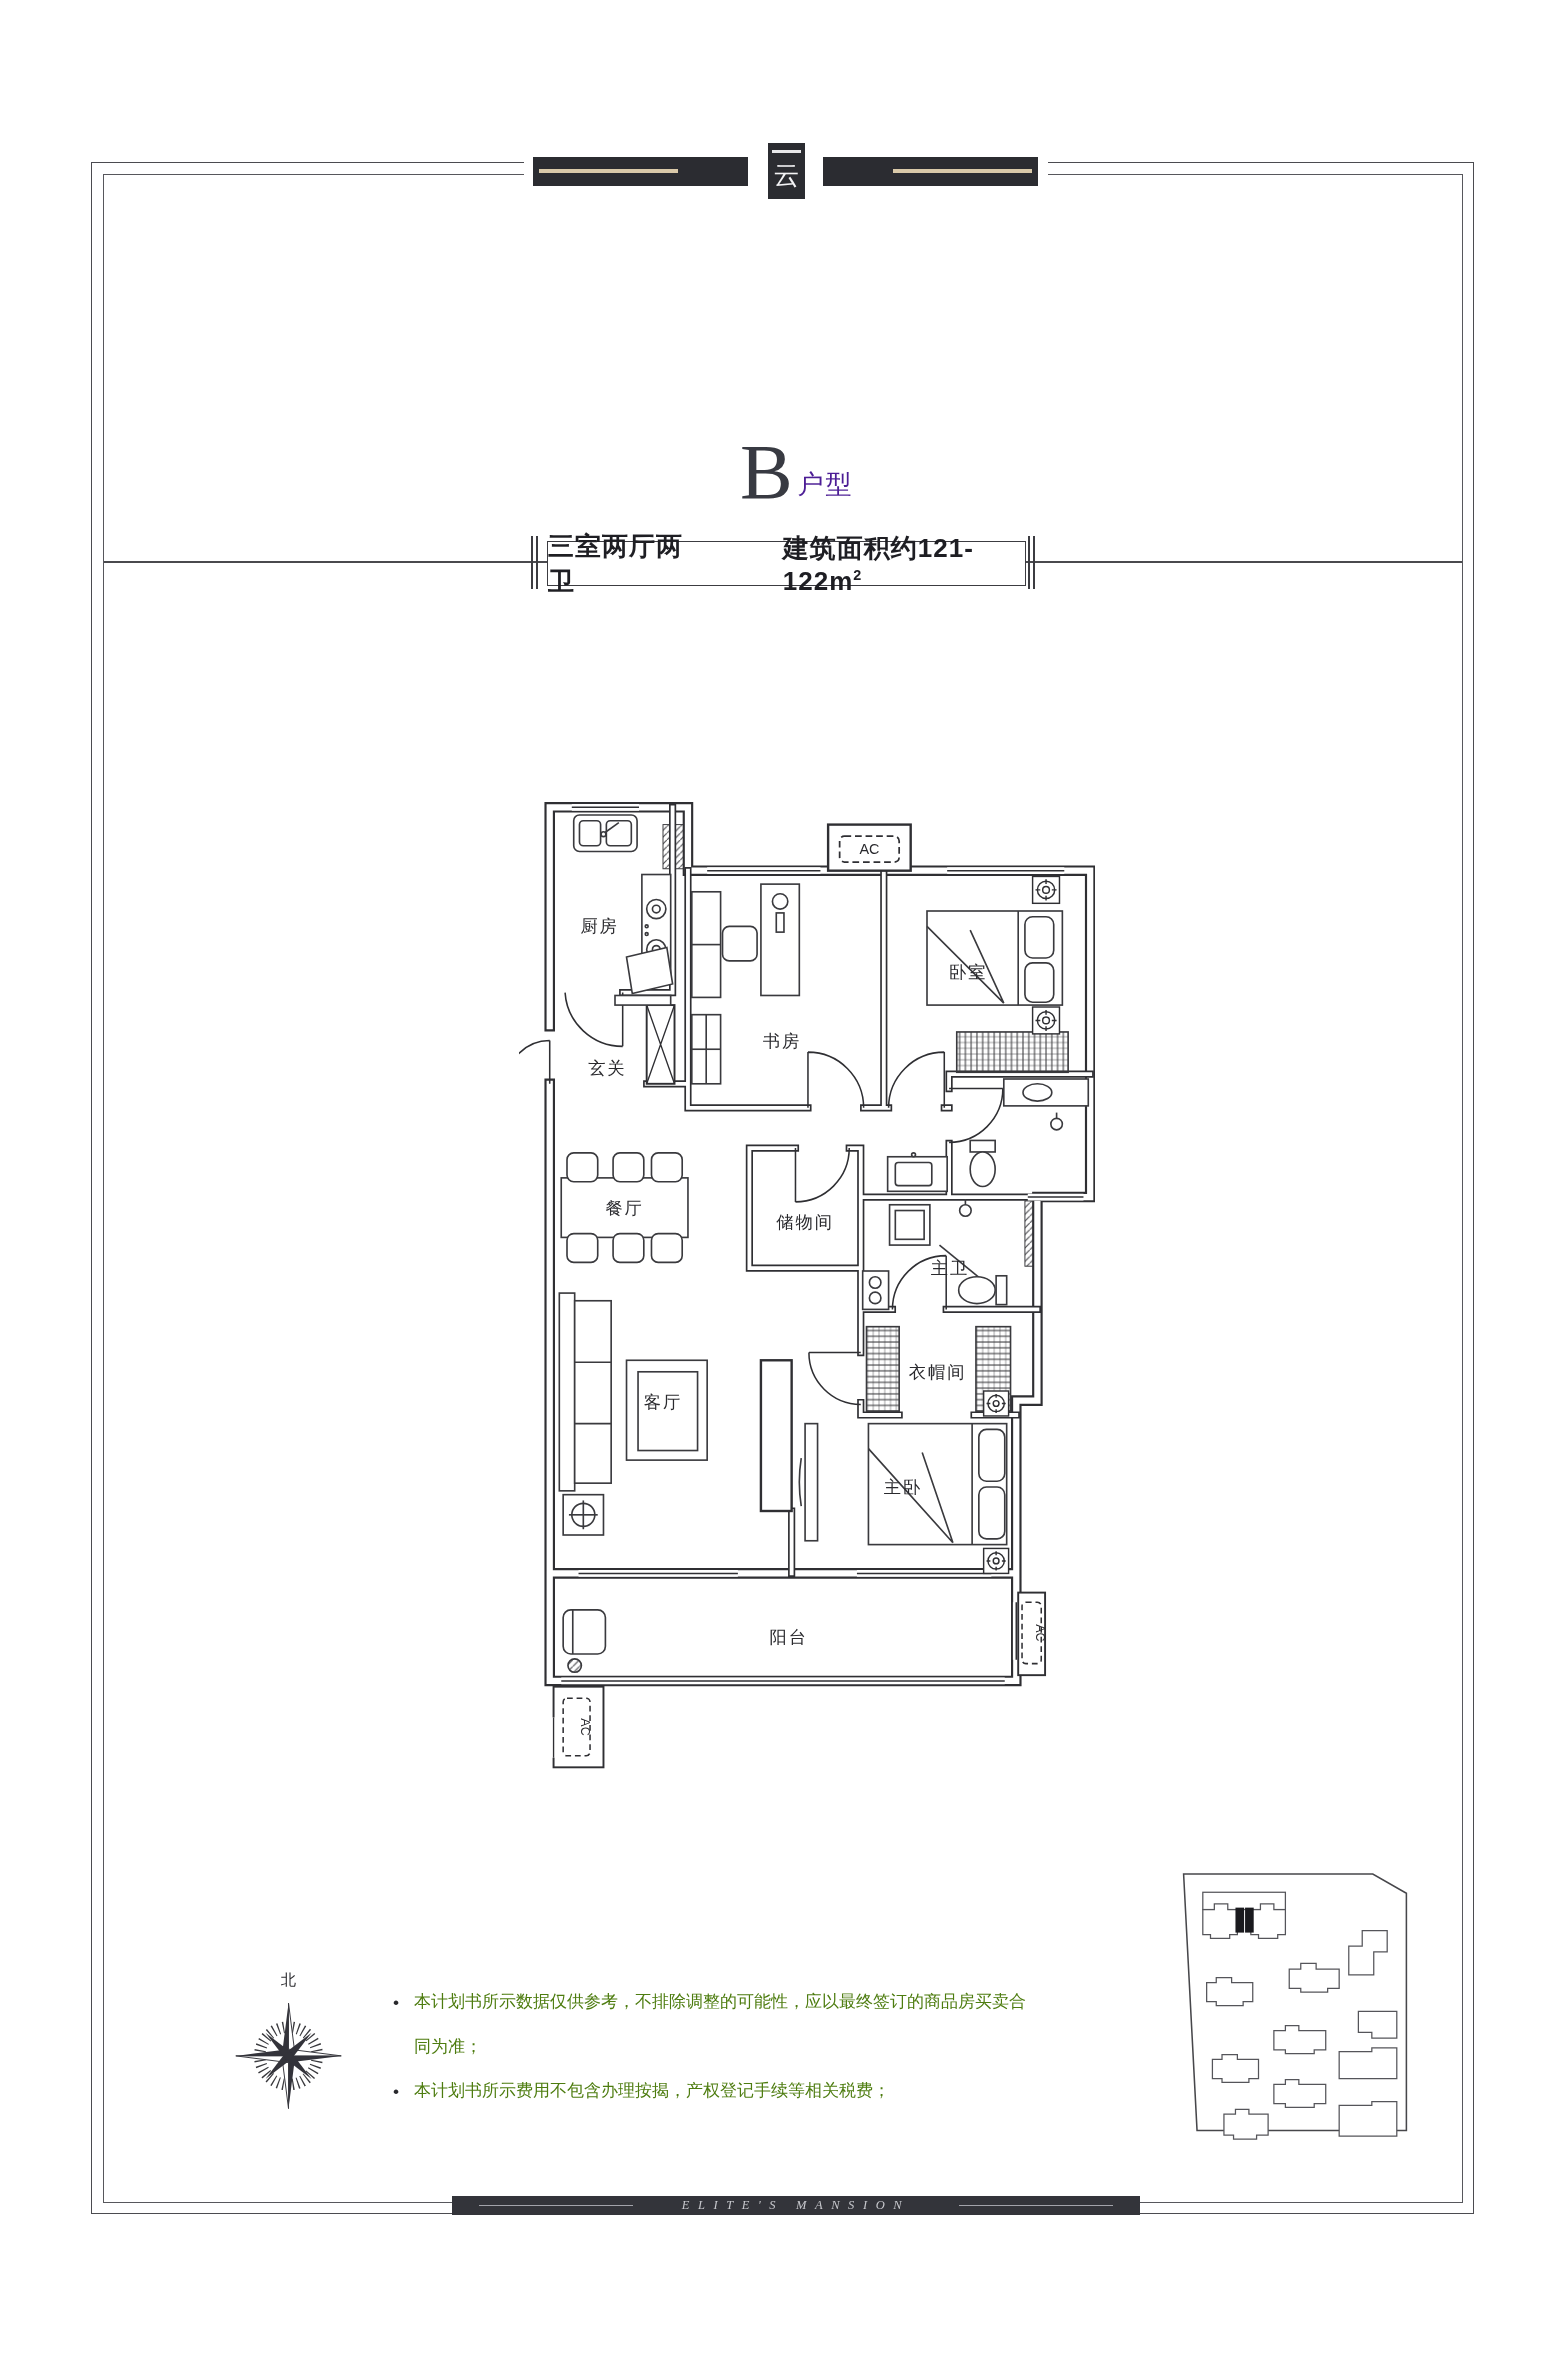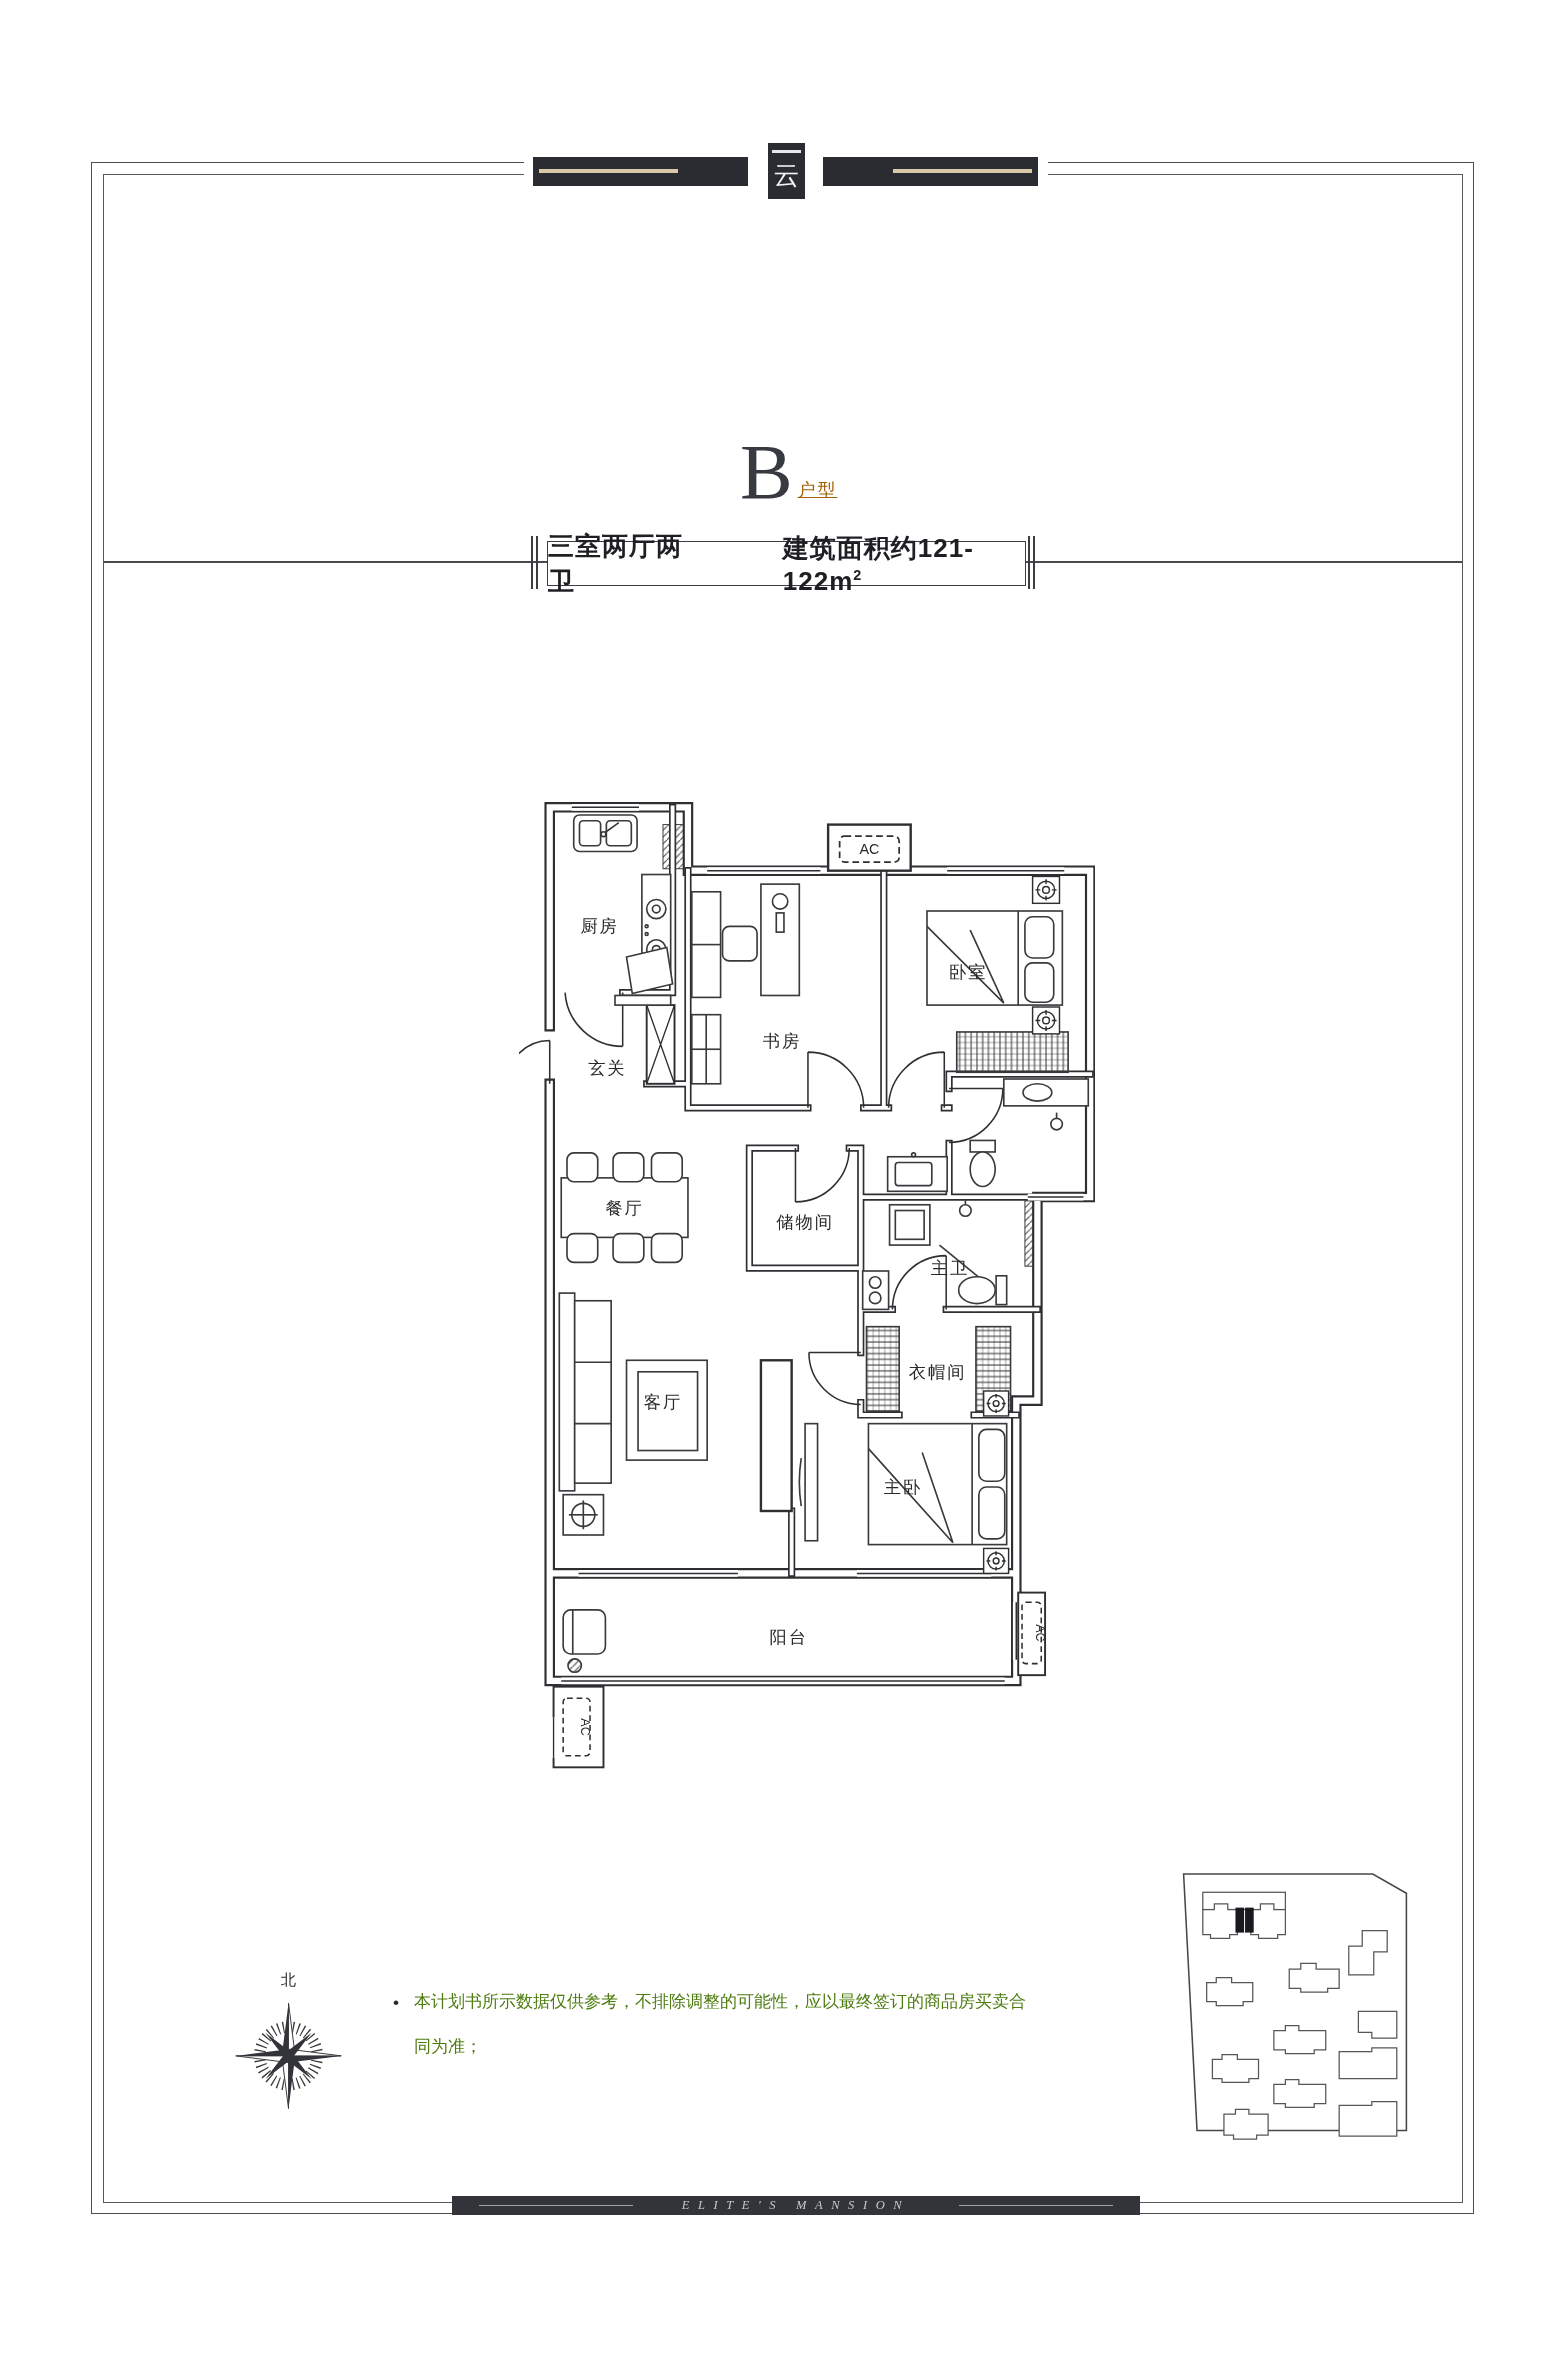--- a/index.html
+++ b/index.html
@@ -15,21 +15,21 @@
   .bar{position:absolute;background:#2b2c31;}
   .bar-line{position:absolute;height:3.8px;background:#d9c9a9;}
   .seal{position:absolute;left:768px;top:143px;width:37px;height:56px;background:#2b2c31;
     display:flex;align-items:flex-end;justify-content:center;}
   .seal-topline{position:absolute;left:3.8px;top:6.7px;width:29px;height:2.9px;background:#e8e8ea;}
   .seal-glyph{color:#f4f4f6;font-family:"Liberation Serif",serif;font-size:26px;line-height:1;
     padding-bottom:9.6px;}
   
   .title-wrap{position:absolute;left:740px;top:434px;display:flex;align-items:flex-end;}
   .title-letter{font-family:"Liberation Serif",serif;font-size:79px;line-height:0.95;color:#383a42;}
-  .title-suffix{font-size:18px;color:#a16207;margin-left:4.8px;margin-bottom:6.7px;letter-spacing:1.9px;text-decoration:underline;}
+  .title-suffix{font-size:26px;color:#4c1d95;margin-left:4.8px;margin-bottom:6.7px;letter-spacing:1.9px;}
   
   .subtitle-line{position:absolute;left:104px;top:561px;width:1358px;height:1.9px;background:#4a4a4e;}
   .subtitle-box{position:absolute;left:547px;top:541px;width:477px;height:43px;background:#fff;
     border:1.9px solid #3c3c41;display:flex;align-items:center;justify-content:center;
     font-size:26px;font-weight:bold;color:#1e1e23;letter-spacing:1px;gap:27px;}
   .subtitle-gap{display:inline-block;width:40px;}
   .subtitle-box sup{font-size:14.4px;}
   .tick{position:absolute;top:536px;width:2.9px;height:53px;border-left:2.4px solid #3c3c41;border-right:2.4px solid #3c3c41;}
   
   .disclaimer{position:absolute;left:391px;top:1980px;width:636px;}
@@ -309,20 +309,21 @@
           <polygon points="-34,0 0,-4.5 0,4.5" fill="#33333a"></polygon>
           <polygon points="34,0 0,-4.5 0,4.5" fill="#33333a"></polygon>
         </g>
         <circle r="4" fill="#33333a"></circle>
       </g>
     </g>
   </svg>
 
   <div class="disclaimer">
     <div class="item">本计划书所示数据仅供参考，不排除调整的可能性，应以最终签订的商品房买卖合同为准；</div>
+    <div class="item">本计划书所示费用不包含办理按揭，产权登记手续等相关税费；</div>
   </div>
 
   <svg style="position:absolute;left:1174px;top:1867px;" width="242" height="281" viewBox="0 0 252 292">
     <path d="M10,7 H207 L242,27 V274 H24 Z" fill="#ffffff" stroke="#47474b" stroke-width="1.6"></path>
     <g stroke="#55555a" stroke-width="1.3" fill="#ffffff">
 
       <g>
         <rect x="30" y="26" width="86" height="18"></rect>
         <path d="M30,44 h12 v-6 h14 v6 h10 v26 h-8 v4 h-20 v-4 h-8 z"></path>
         <path d="M116,44 h-12 v-6 h-14 v6 h-10 v26 h8 v4 h20 v-4 h8 z"></path>

